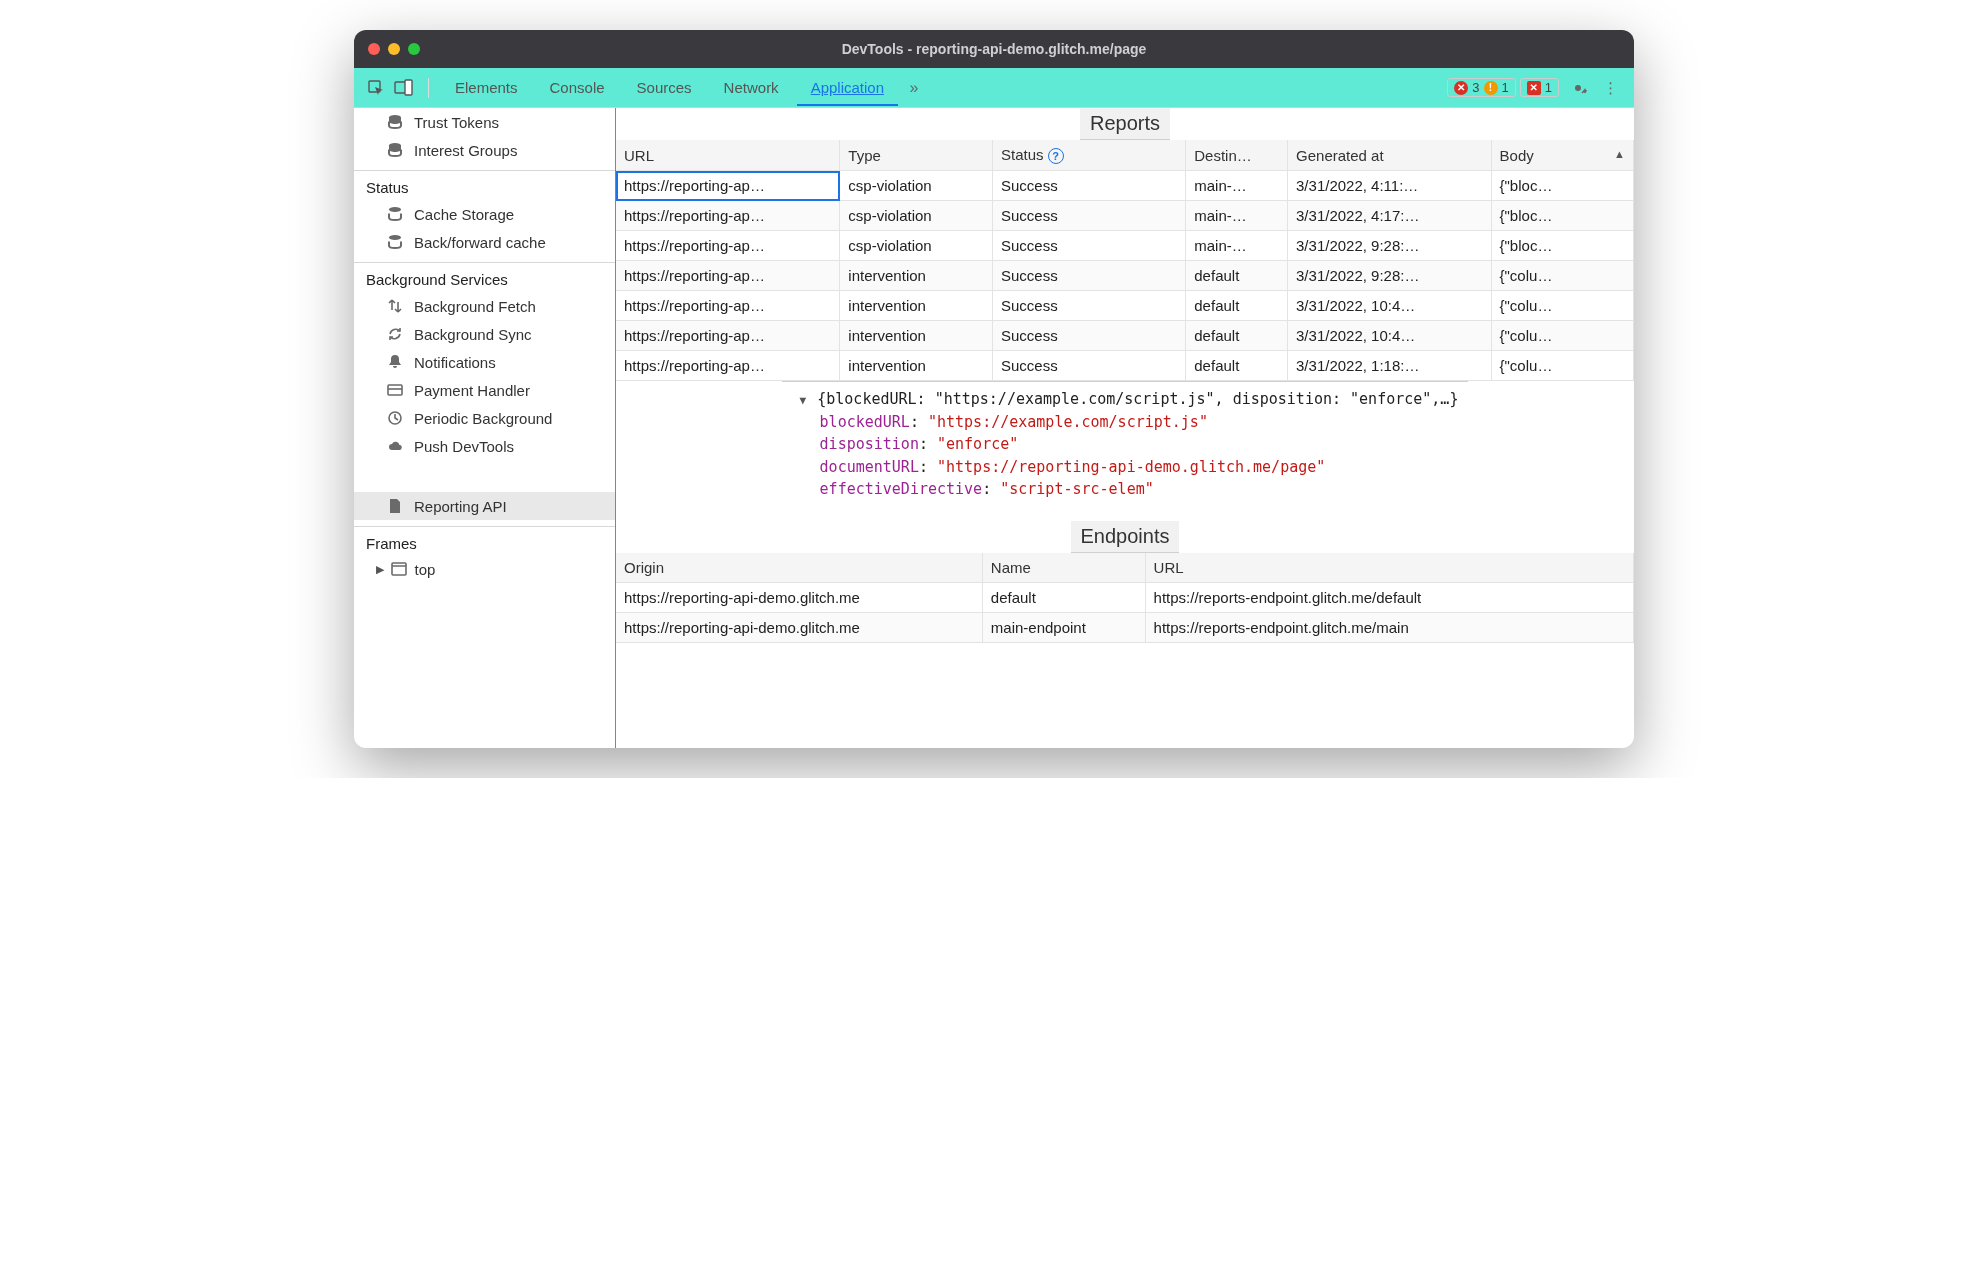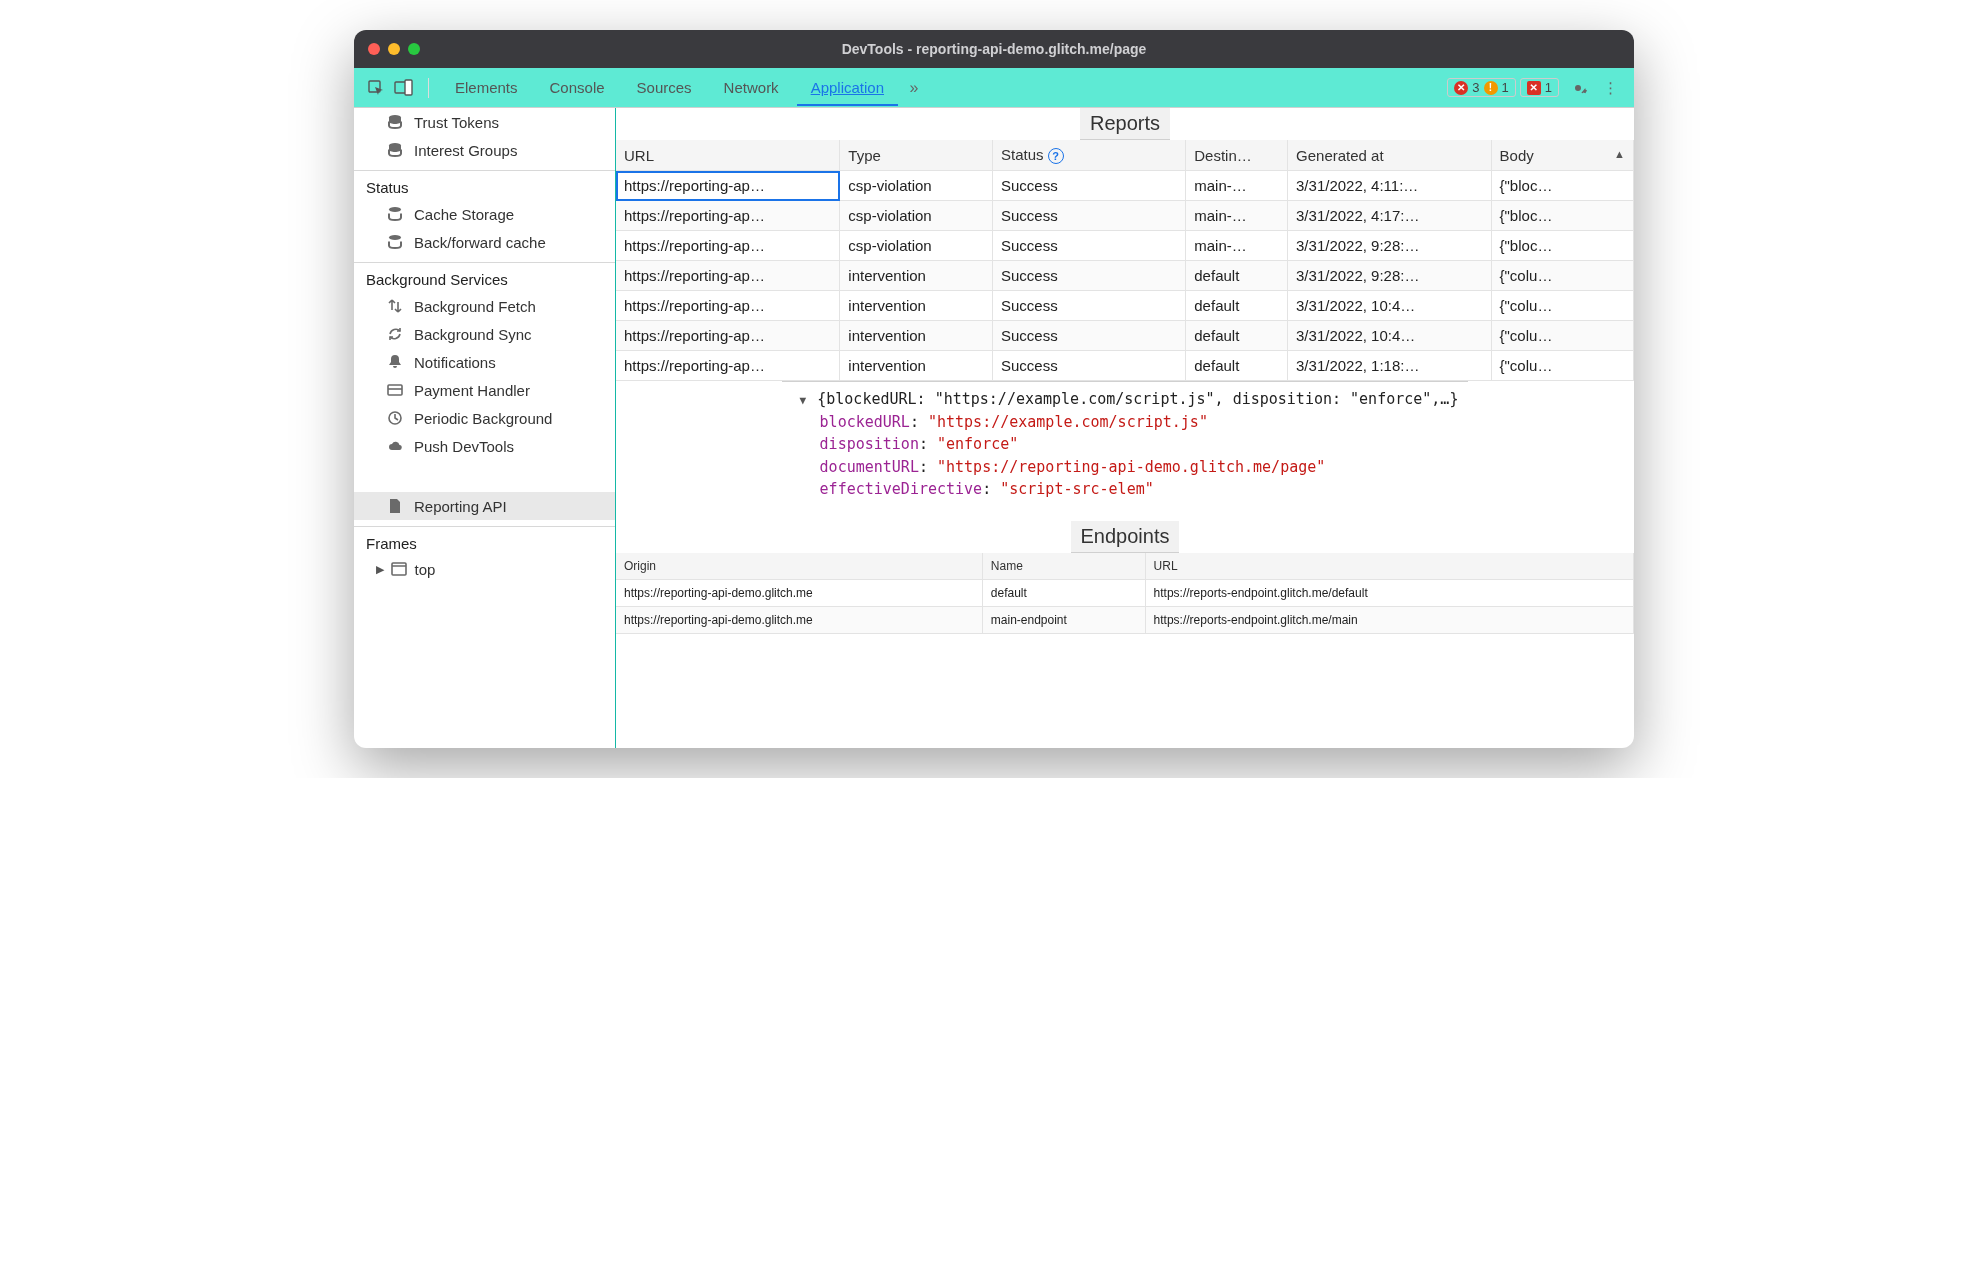--- a/index.html
+++ b/index.html
@@ -131,21 +131,21 @@
     height: 140px;
     overflow: hidden;
     color:#222;
   }
   .json-viewer .k { color:#9b2393;margin-top:43px; }
   .json-viewer .s { color:#c41a16; }
   .json-viewer .tri { color:#555; font-size:11px; margin-right:2px;}
   .json-viewer .line { padding-left: 28px; }
   .json-viewer .first { padding-left: 8px; }
 
-  .endpoints-table th, .endpoints-table td { font-size:12px; }
+  .endpoints-table th, .endpoints-table td { font-size:15px; }
 
   svg { display:block; }
 </style>
 </head>
 <body>
 
 <div class="window">
 
   <div class="titlebar">
     <div class="traffic-lights">

